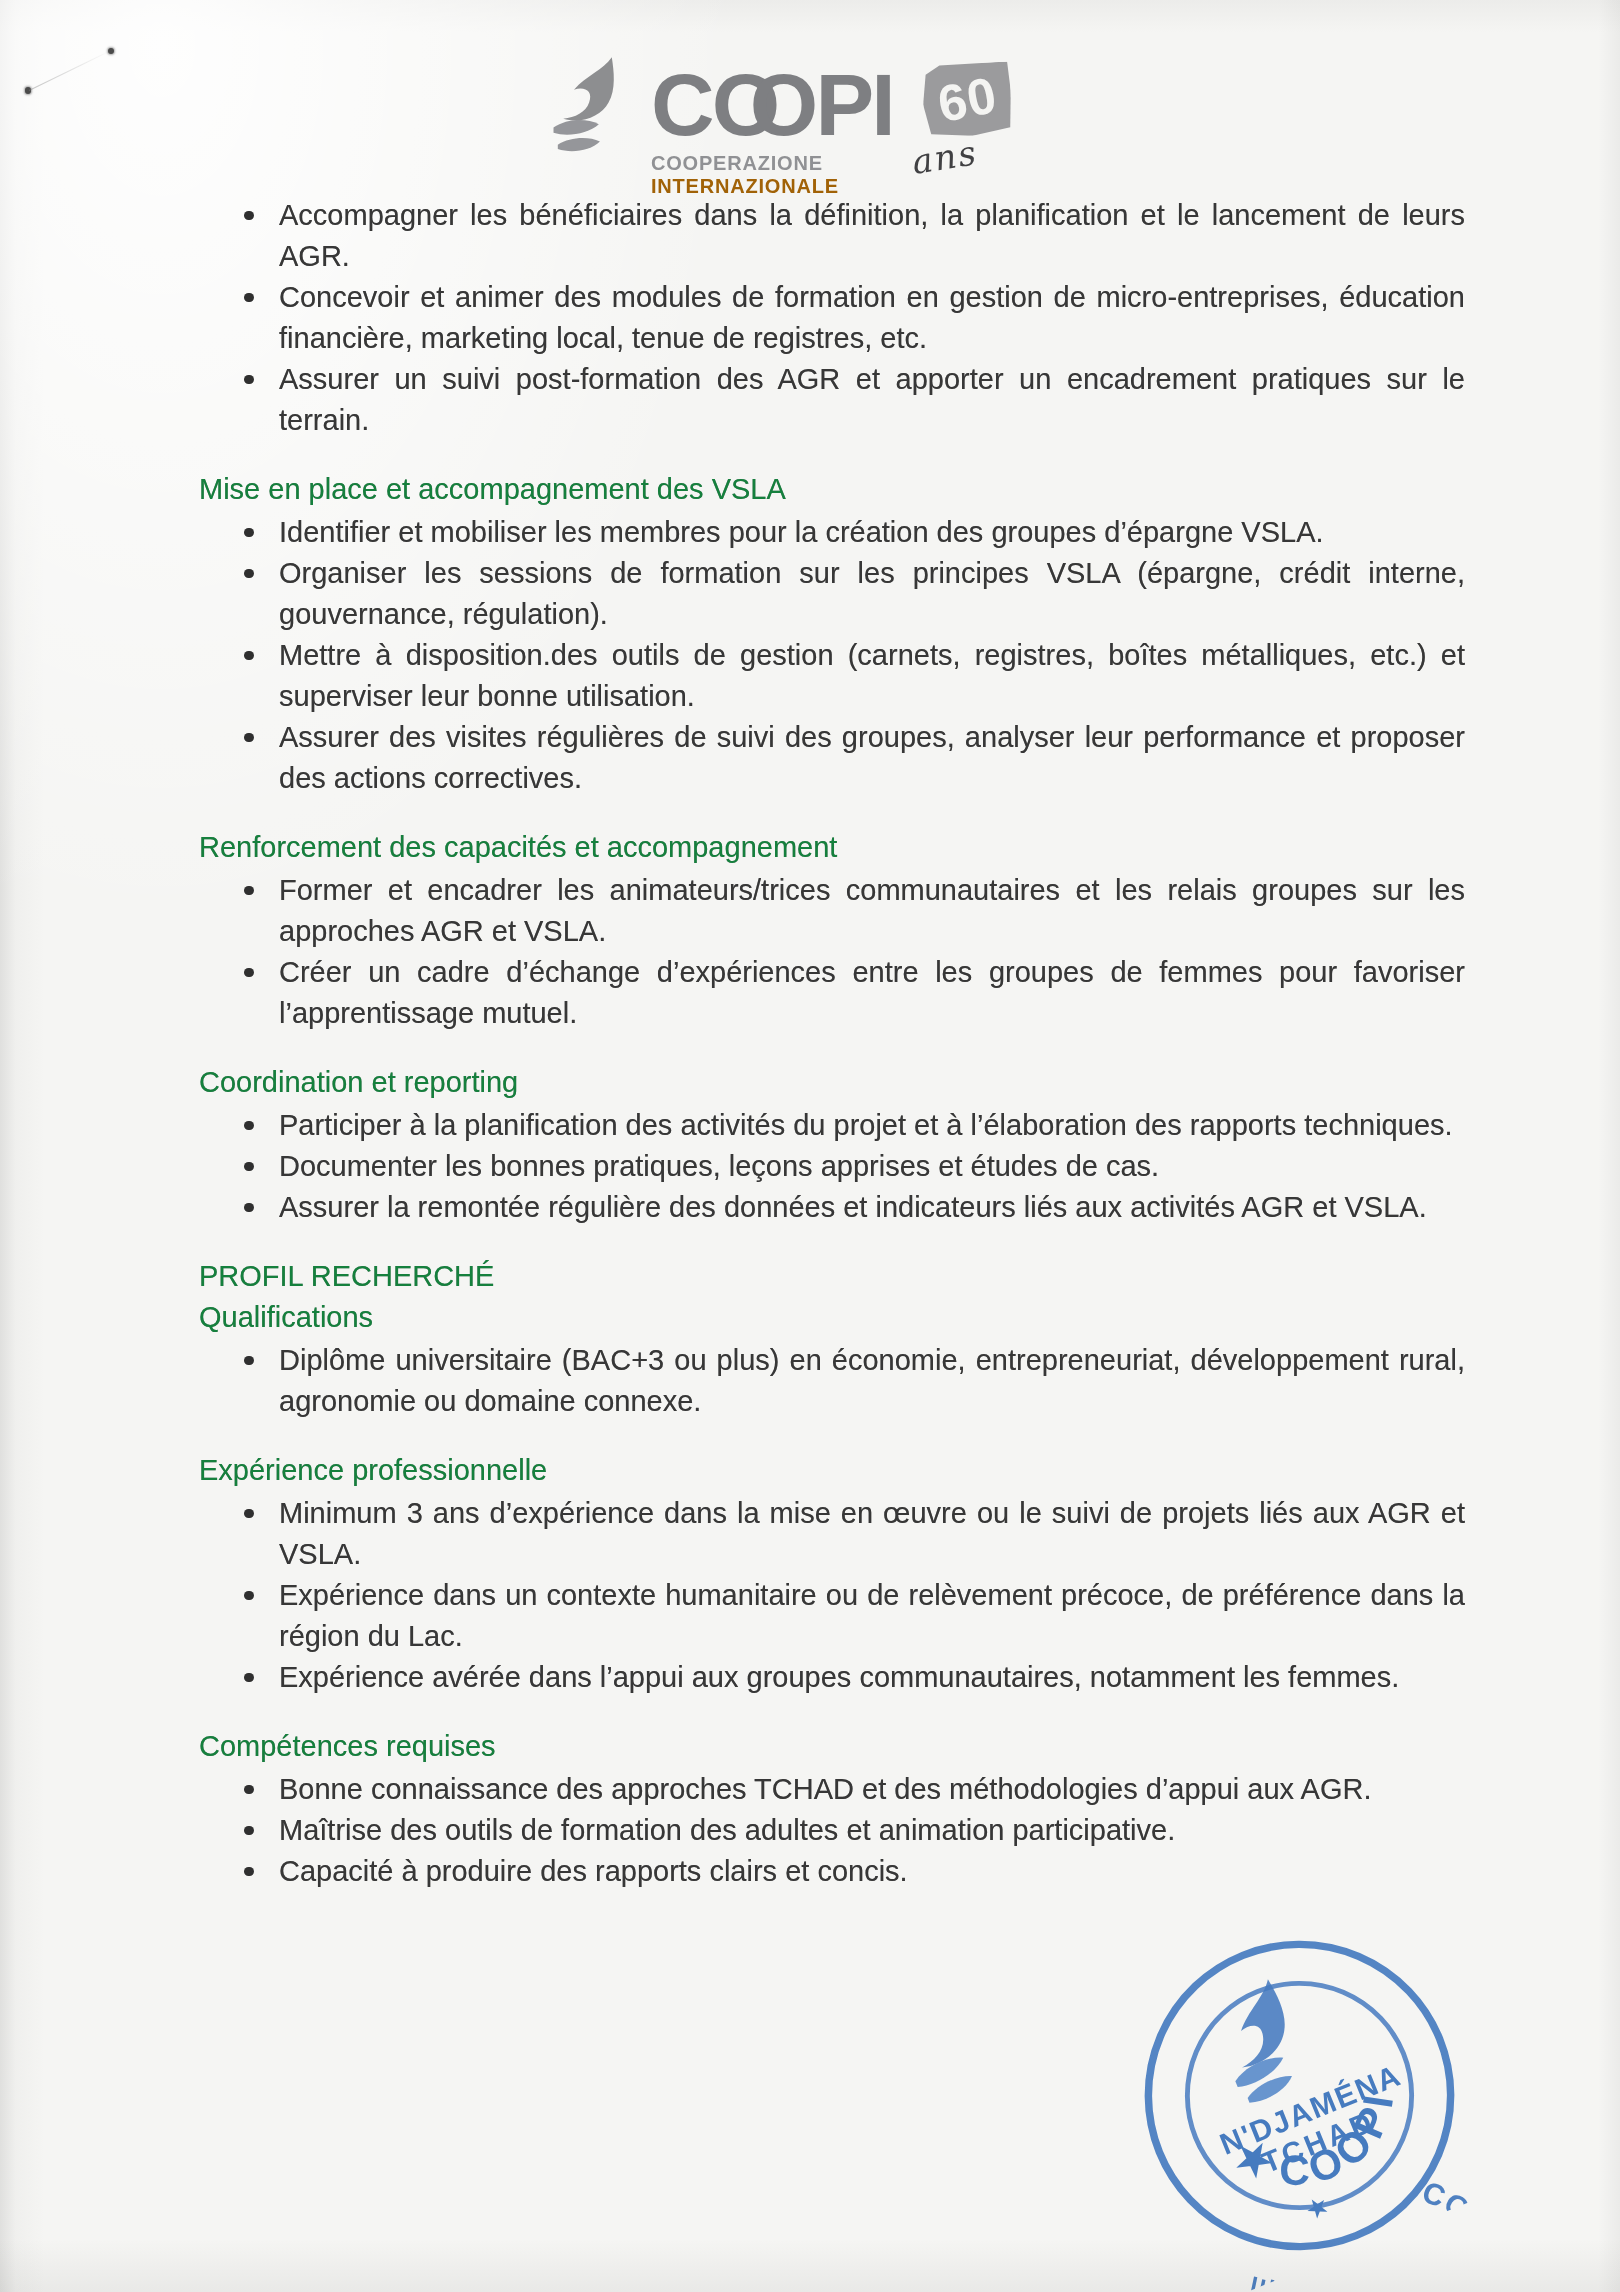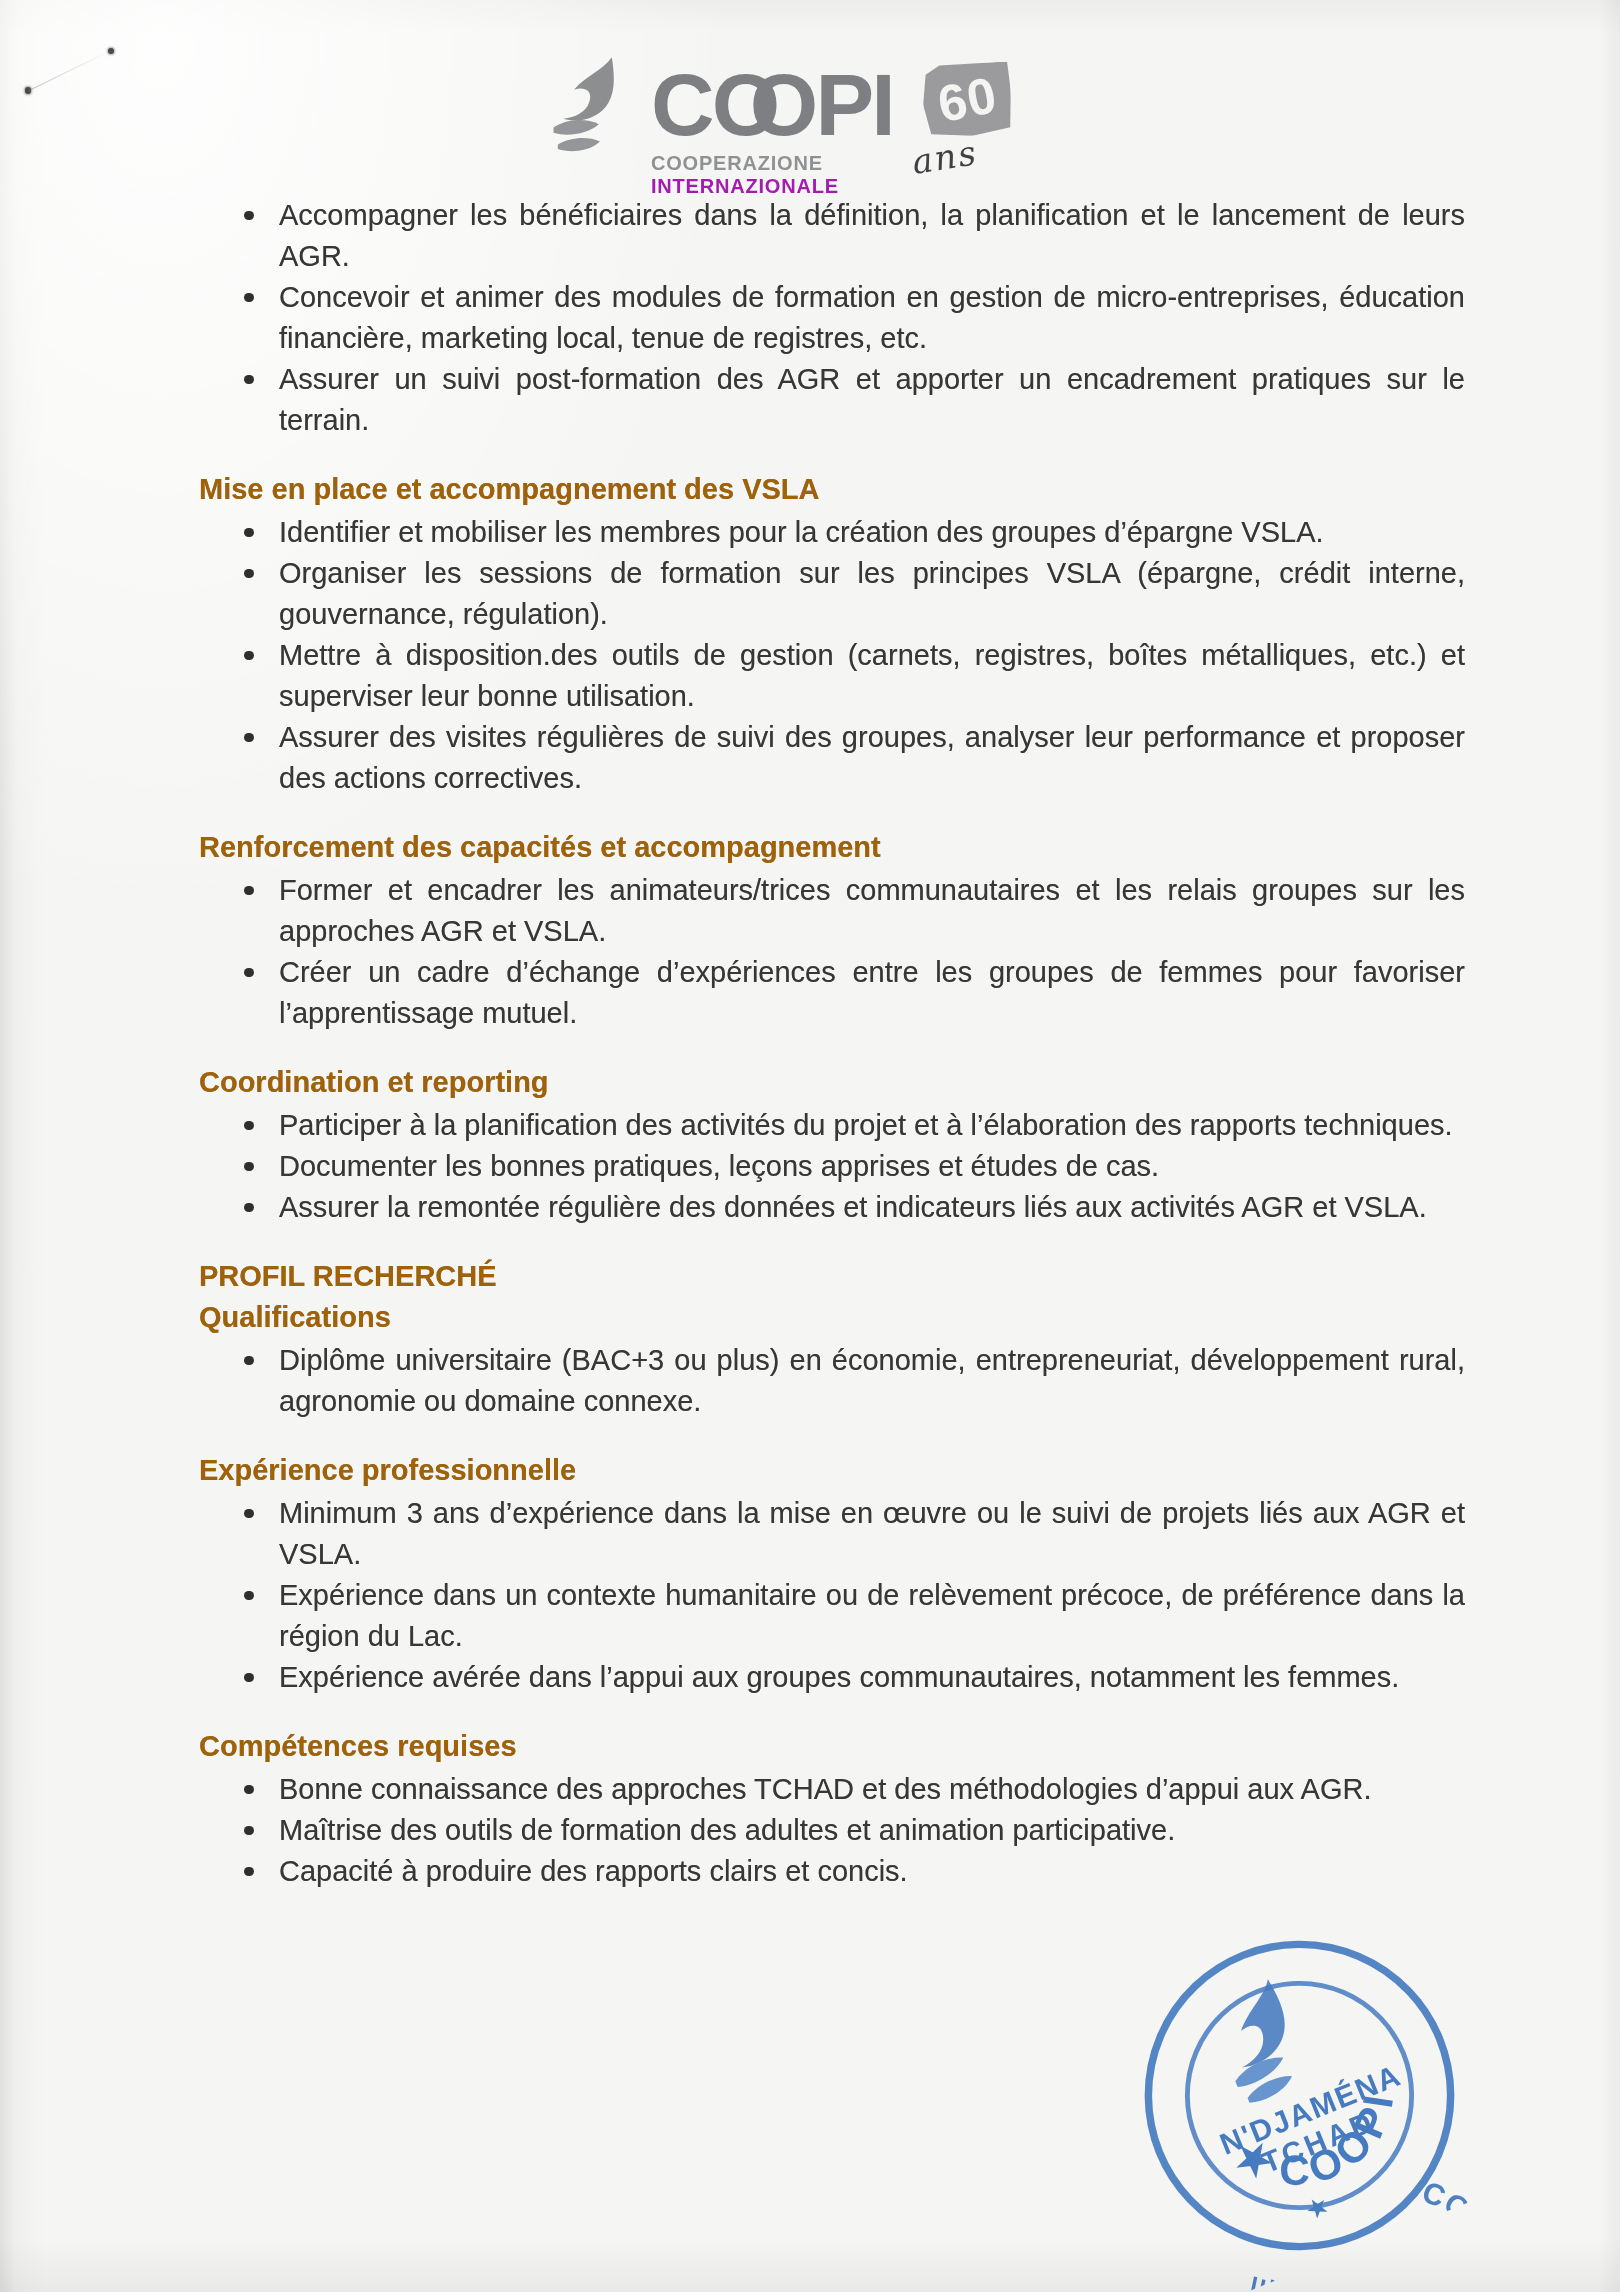--- a/index.html
+++ b/index.html
@@ -21,33 +21,33 @@
   .crease{position:absolute;left:29px;top:90px;width:90px;height:1px;
     background:linear-gradient(90deg, rgba(130,130,130,.45), rgba(160,160,160,0));
     transform:rotate(-26deg);transform-origin:left center;}
   
   .logo{position:absolute;left:547px;top:49px;width:490px;height:147px;}
   .logo-bird{position:absolute;left:0;top:3.9px;}
   .logo-text{position:absolute;left:104px;top:11.8px;}
   .wordmark{font-size:88px;font-weight:700;color:#7e7f82;line-height:1;letter-spacing:-2.9px;white-space:nowrap;}
   .wordmark .overlap{margin-left:-27.4px;}
   .logo-sub{margin-top:2.9px;font-size:20px;font-weight:700;letter-spacing:0.8px;line-height:23.5px;color:#909194;}
-  .logo-sub .l2{color:#a21caf;}
+  .logo-sub .l2{color:#a16207;}
   .badge{position:absolute;left:376px;top:13.7px;width:88px;height:73px;background:#9b9b9d;
     clip-path:polygon(4% 14%,20% 2%,97% 0%,100% 40%,98% 90%,55% 100%,8% 96%,0% 55%);
     transform:rotate(-2deg);display:flex;align-items:center;justify-content:center;}
   .badge-num{color:#f4f4f2;font-size:51px;font-weight:700;transform:rotate(-9deg);letter-spacing:1px;}
   .badge-caption{position:absolute;left:365px;top:88px;font-family:"DejaVu Serif",serif;font-style:italic;
     font-size:34px;color:#414143;transform:rotate(-9deg);letter-spacing:2px;}
   
   .doc{position:relative;margin:0 0 0 199px;padding-top:193px;width:1266px;color:#373737;
     font-size:29px;line-height:41px;text-shadow:0 0 0.6px rgba(45,45,45,.5);}
   .sec{margin-top:28px;}
   .sec:first-child{margin-top:0;}
-  .heading{font-weight:700;color:#a16207;}
+  .heading{font-weight:400;color:#15803d;}
   .bullets{list-style:none;margin:2px 0 0 0;padding:0;}
   .bullet{position:relative;padding-left:80px;text-align:justify;text-align-last:left;}
   .bullet::before{content:"";position:absolute;left:45px;top:15.7px;width:9.8px;height:9.8px;border-radius:50%;background:#2f2f2f;}
   
   .stamp{position:absolute;left:1137px;top:1933px;width:325px;height:325px;
     transform:rotate(-22deg);mix-blend-mode:multiply;opacity:.93;}
   .stamp svg{width:100%;height:100%;}
 </style>
 </head>
 <body>

